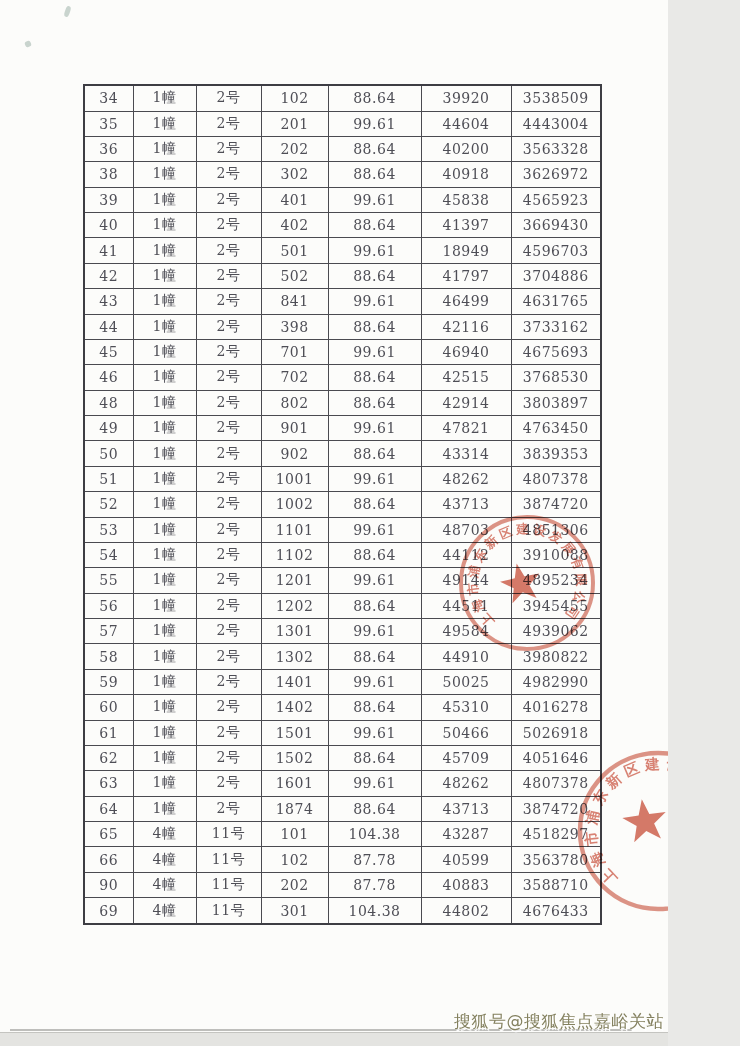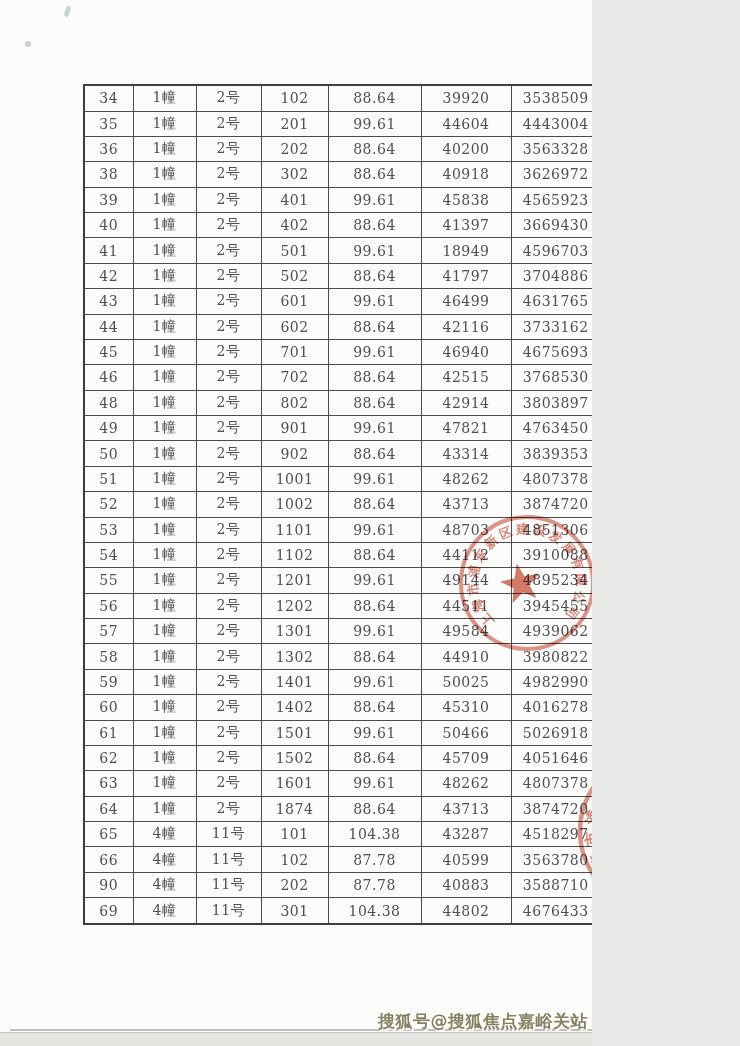--- a/index.html
+++ b/index.html
@@ -1,17 +1,17 @@
 <!DOCTYPE html>
 <html><head>
 <meta charset="utf-8">
 <style>
   html,body{margin:0;padding:0;background:#e9e9e7;}
   .page{
-    position:relative; width:592px; height:1046px;
+    position:relative; width:668px; height:1046px;
     background:#fcfcfa; overflow:hidden;
     font-family:"DejaVu Serif","Liberation Serif",serif;
   }
   
   table.price{
     position:absolute; left:83px; top:84px;
     width:517px; height:841px;
     border-collapse:collapse; table-layout:fixed;
     border:2px solid #3d3d43;
   }
@@ -27,21 +27,21 @@
   
   svg.seal{position:absolute; mix-blend-mode:multiply; opacity:.92;}
   .seal .ring{fill:none; stroke-opacity:.62;}
   .seal .star{fill-opacity:.78;}
   .seal .arc-text{fill-opacity:.72; font-family:"DejaVu Sans","Liberation Sans",sans-serif; font-weight:bold;}
 
   
   .watermark{
     position:absolute; top:1010px; right:4px;
     font-family:"DejaVu Sans","Liberation Sans",sans-serif;
-    font-size:17px; font-weight:bold; letter-spacing:.5px;
+    font-size:17px; font-weight:normal; letter-spacing:.5px;
     color:#84815f;
     text-shadow:1.5px 1.5px 0 rgba(255,255,255,.95), .5px .5px 0 rgba(255,255,255,.5);
   }
 
   
   .bottom-edge-line{position:absolute; left:10px; top:1029px; width:622px; height:2px; background:#a9a9a5; opacity:.75;}
   .bottom-band{position:absolute; left:0; top:1032px; width:740px; height:14px; background:#e4e4e1; border-top:1px solid #c4c4c0;}
   .speck{position:absolute; background:#9fb3aa; opacity:.55; border-radius:40%;}
   .speck.s1{left:65px; top:6px; width:5px; height:11px; transform:rotate(18deg);}
   .speck.s2{left:25px; top:41px; width:6px; height:6px; transform:rotate(-20deg);}
@@ -134,30 +134,30 @@
           <td>2号</td>
           <td>502</td>
           <td>88.64</td>
           <td>41797</td>
           <td>3704886</td>
         </tr>
         <tr>
           <td>43</td>
           <td>1幢</td>
           <td>2号</td>
-          <td>601</td>
+          <td>841</td>
           <td>99.61</td>
           <td>46499</td>
           <td>4631765</td>
         </tr>
         <tr>
           <td>44</td>
           <td>1幢</td>
           <td>2号</td>
-          <td>602</td>
+          <td>398</td>
           <td>88.64</td>
           <td>42116</td>
           <td>3733162</td>
         </tr>
         <tr>
           <td>45</td>
           <td>1幢</td>
           <td>2号</td>
           <td>701</td>
           <td>99.61</td>

